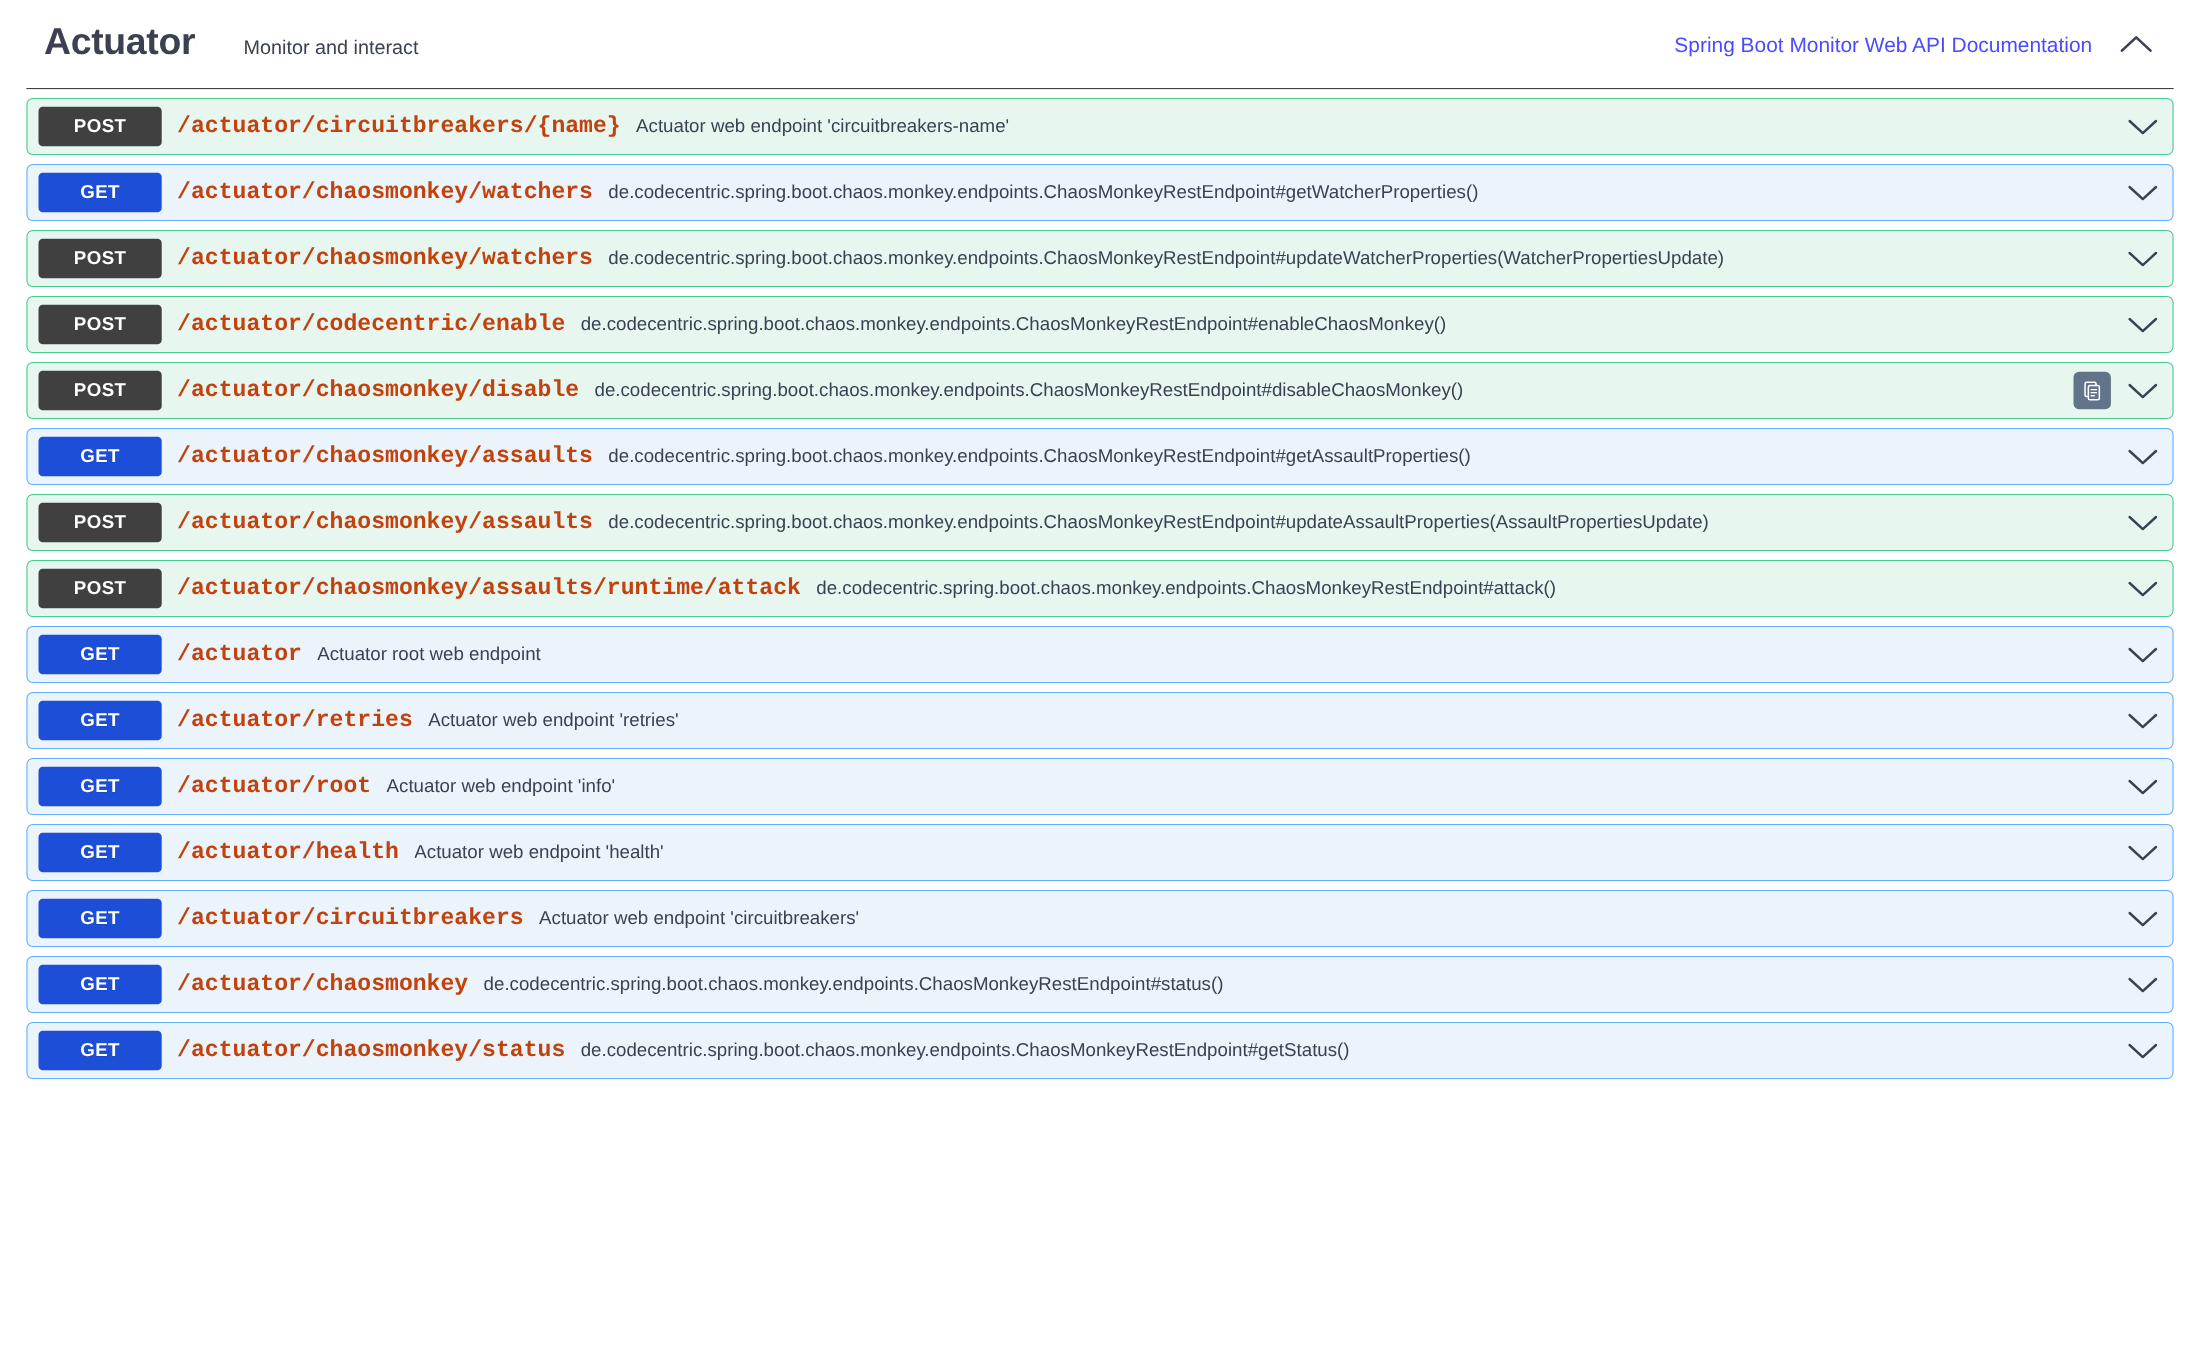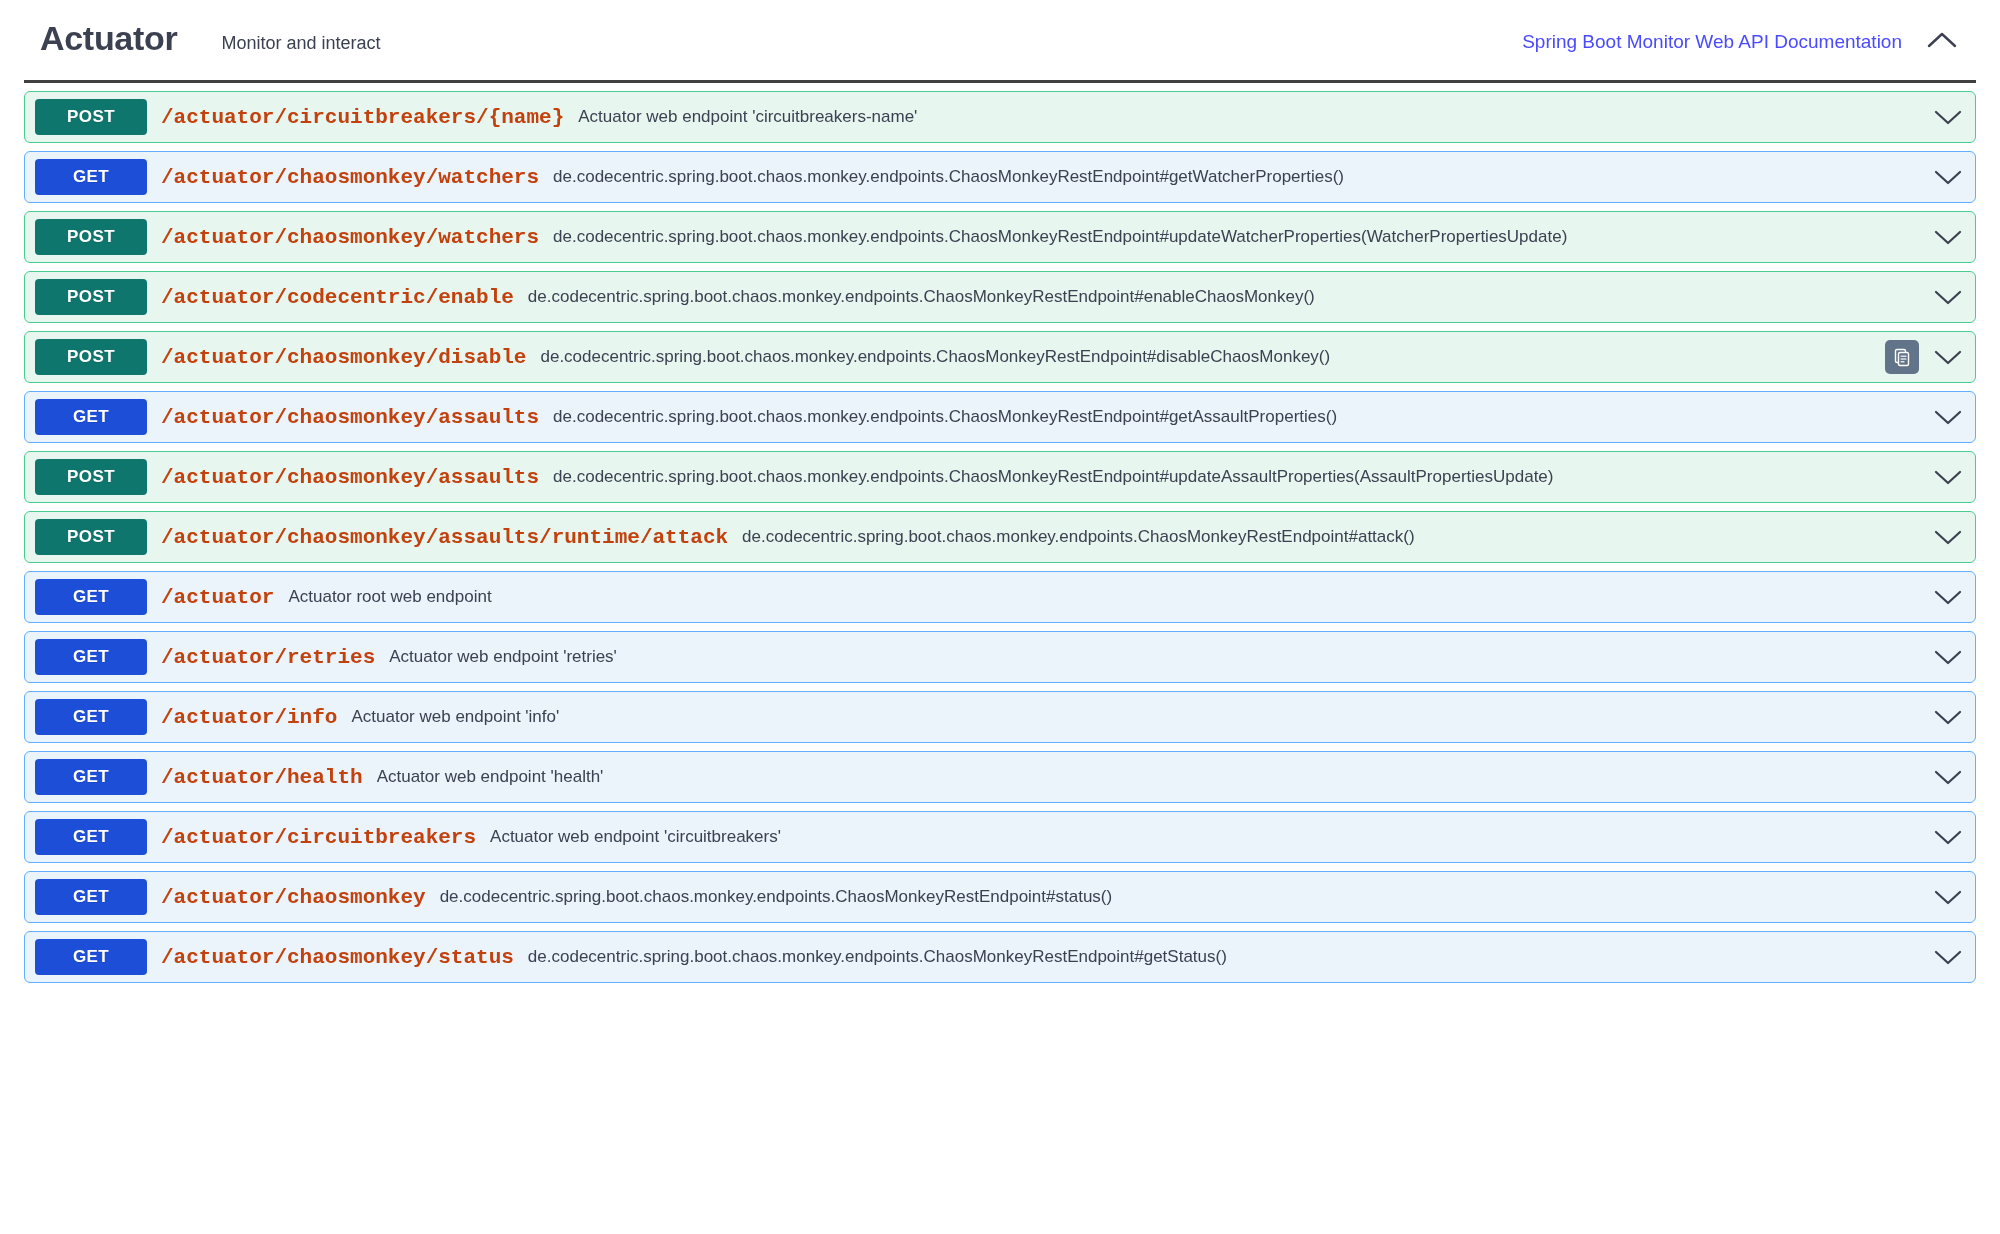--- a/index.html
+++ b/index.html
@@ -18,21 +18,21 @@
   .page {
     width: 2000px;
     padding: 0 24px;
   }
 
   
   .section-header {
     display: flex;
     align-items: center;
     padding: 18px 16px 22px 16px;
-    border-bottom: 3px solid #404040;
+    border-bottom: 1px solid #404040;
     position: relative;
   }
   .section-title {
     font-size: 34px;
     font-weight: bold;
     color: #3b4151;
     letter-spacing: -0.3px;
     margin-right: 16px;
   }
   .section-subtitle {
@@ -96,21 +96,21 @@
     color: #fff;
     font-size: 17px;
     font-weight: bold;
     letter-spacing: 0.4px;
     display: flex;
     align-items: center;
     justify-content: center;
     text-shadow: 0 1px 0 rgba(0,0,0,0.08);
   }
   .op.get .verb { background: #1d4ed8; }
-  .op.post .verb { background: #0f766e; }
+  .op.post .verb { background: #404040; }
 
   .path {
     font-family: "Liberation Mono", monospace;
     font-size: 21px;
     font-weight: bold;
     color: #c2410c;
     white-space: nowrap;
   }
   .summary {
     font-size: 17px;
@@ -273,21 +273,21 @@
         <div class="summary">Actuator web endpoint 'retries'</div>
         <div class="op-spacer"></div>
         <div class="op-chevron">
           <svg width="28" height="17" viewBox="0 0 28 17" aria-hidden="true">
             <polyline points="2,3 14,14 26,3" fill="none" stroke="#3b4151" stroke-width="2.2" stroke-linecap="round" stroke-linejoin="round"></polyline>
           </svg>
         </div>
       </div>
       <div class="op get">
         <div class="verb">GET</div>
-        <div class="path">/actuator/info</div>
+        <div class="path">/actuator/root</div>
         <div class="summary">Actuator web endpoint 'info'</div>
         <div class="op-spacer"></div>
         <div class="op-chevron">
           <svg width="28" height="17" viewBox="0 0 28 17" aria-hidden="true">
             <polyline points="2,3 14,14 26,3" fill="none" stroke="#3b4151" stroke-width="2.2" stroke-linecap="round" stroke-linejoin="round"></polyline>
           </svg>
         </div>
       </div>
       <div class="op get">
         <div class="verb">GET</div>

